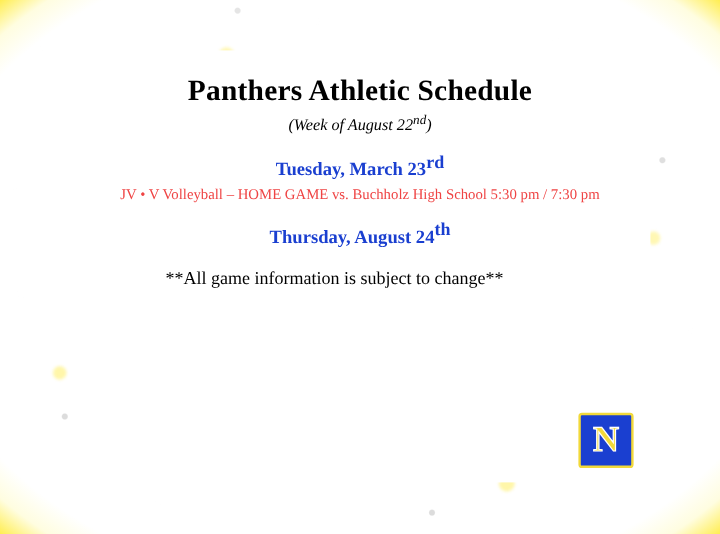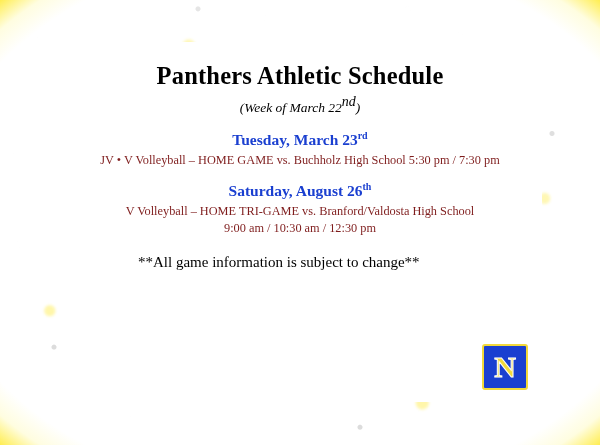--- a/index.html
+++ b/index.html
@@ -93,34 +93,34 @@
     letter-spacing: .2px;
     margin: 4px 0 4px 0;
     line-height: 1.15;
   }
   .subtitle {
     font-size: 13.5px;
     font-style: italic;
     color: #000000;
     margin: 0 0 14px 0;
   }
-  .subtitle sup { font-size: 14px; }
+  .subtitle sup { font-size: 11px; }
 
   .event { margin-bottom: 12px; }
   .event-date {
     font-size: 15.5px;
     font-weight: bold;
     color: #1a3fd0;
     margin: 0 0 3px 0;
     line-height: 1.2;
   }
-  .event-date sup { font-size: 10px; }
+  .event-date sup { font-size: 15px; }
   .event-line {
     font-size: 12.3px;
-    color: #7f1d1d;
+    color: #ef4444;
     line-height: 1.32;
     margin: 0;
   }
 
   .footnote {
     font-size: 15px;
     color: #000000;
     margin-top: 18px;
     text-align: left;
     padding-left: 58px;
@@ -152,38 +152,34 @@
   }
 </style>
 </head>
 <body>
 
 <div class="flyer">
   <div class="paper">
 
     <h1 class="title">Panthers Athletic Schedule</h1>
 
-    <div class="subtitle"><span>(Week of March 22</span><sup>nd</sup><span>)</span></div>
+    <div class="subtitle"><span>(Week of August 22</span><sup>nd</sup><span>)</span></div>
 
     <div class="event">
       <div class="event-date"><span>Tuesday, March 23</span><sup>rd</sup></div>
       <p class="event-line">JV • V Volleyball – HOME GAME vs. Buchholz High School 5:30 pm / 7:30 pm</p>
     </div>
 
     <div class="event">
+      <div class="event-date"><span>Thursday, August 24</span><sup>th</sup></div>
     </div>
 
     <div class="event">
     </div>
 
-    <div class="event">
-      <div class="event-date"><span>Saturday, August 26</span><sup>th</sup></div>
-      <p class="event-line">V Volleyball – HOME TRI-GAME vs. Branford/Valdosta High School</p>
-      <p class="event-line">9:00 am / 10:30 am / 12:30 pm</p>
-    </div>
 
     <div class="footnote">**All game information is subject to change**</div>
 
     <div class="logo">
       <span class="logo-letter">N</span>
     </div>
 
   </div>
 </div>
 

